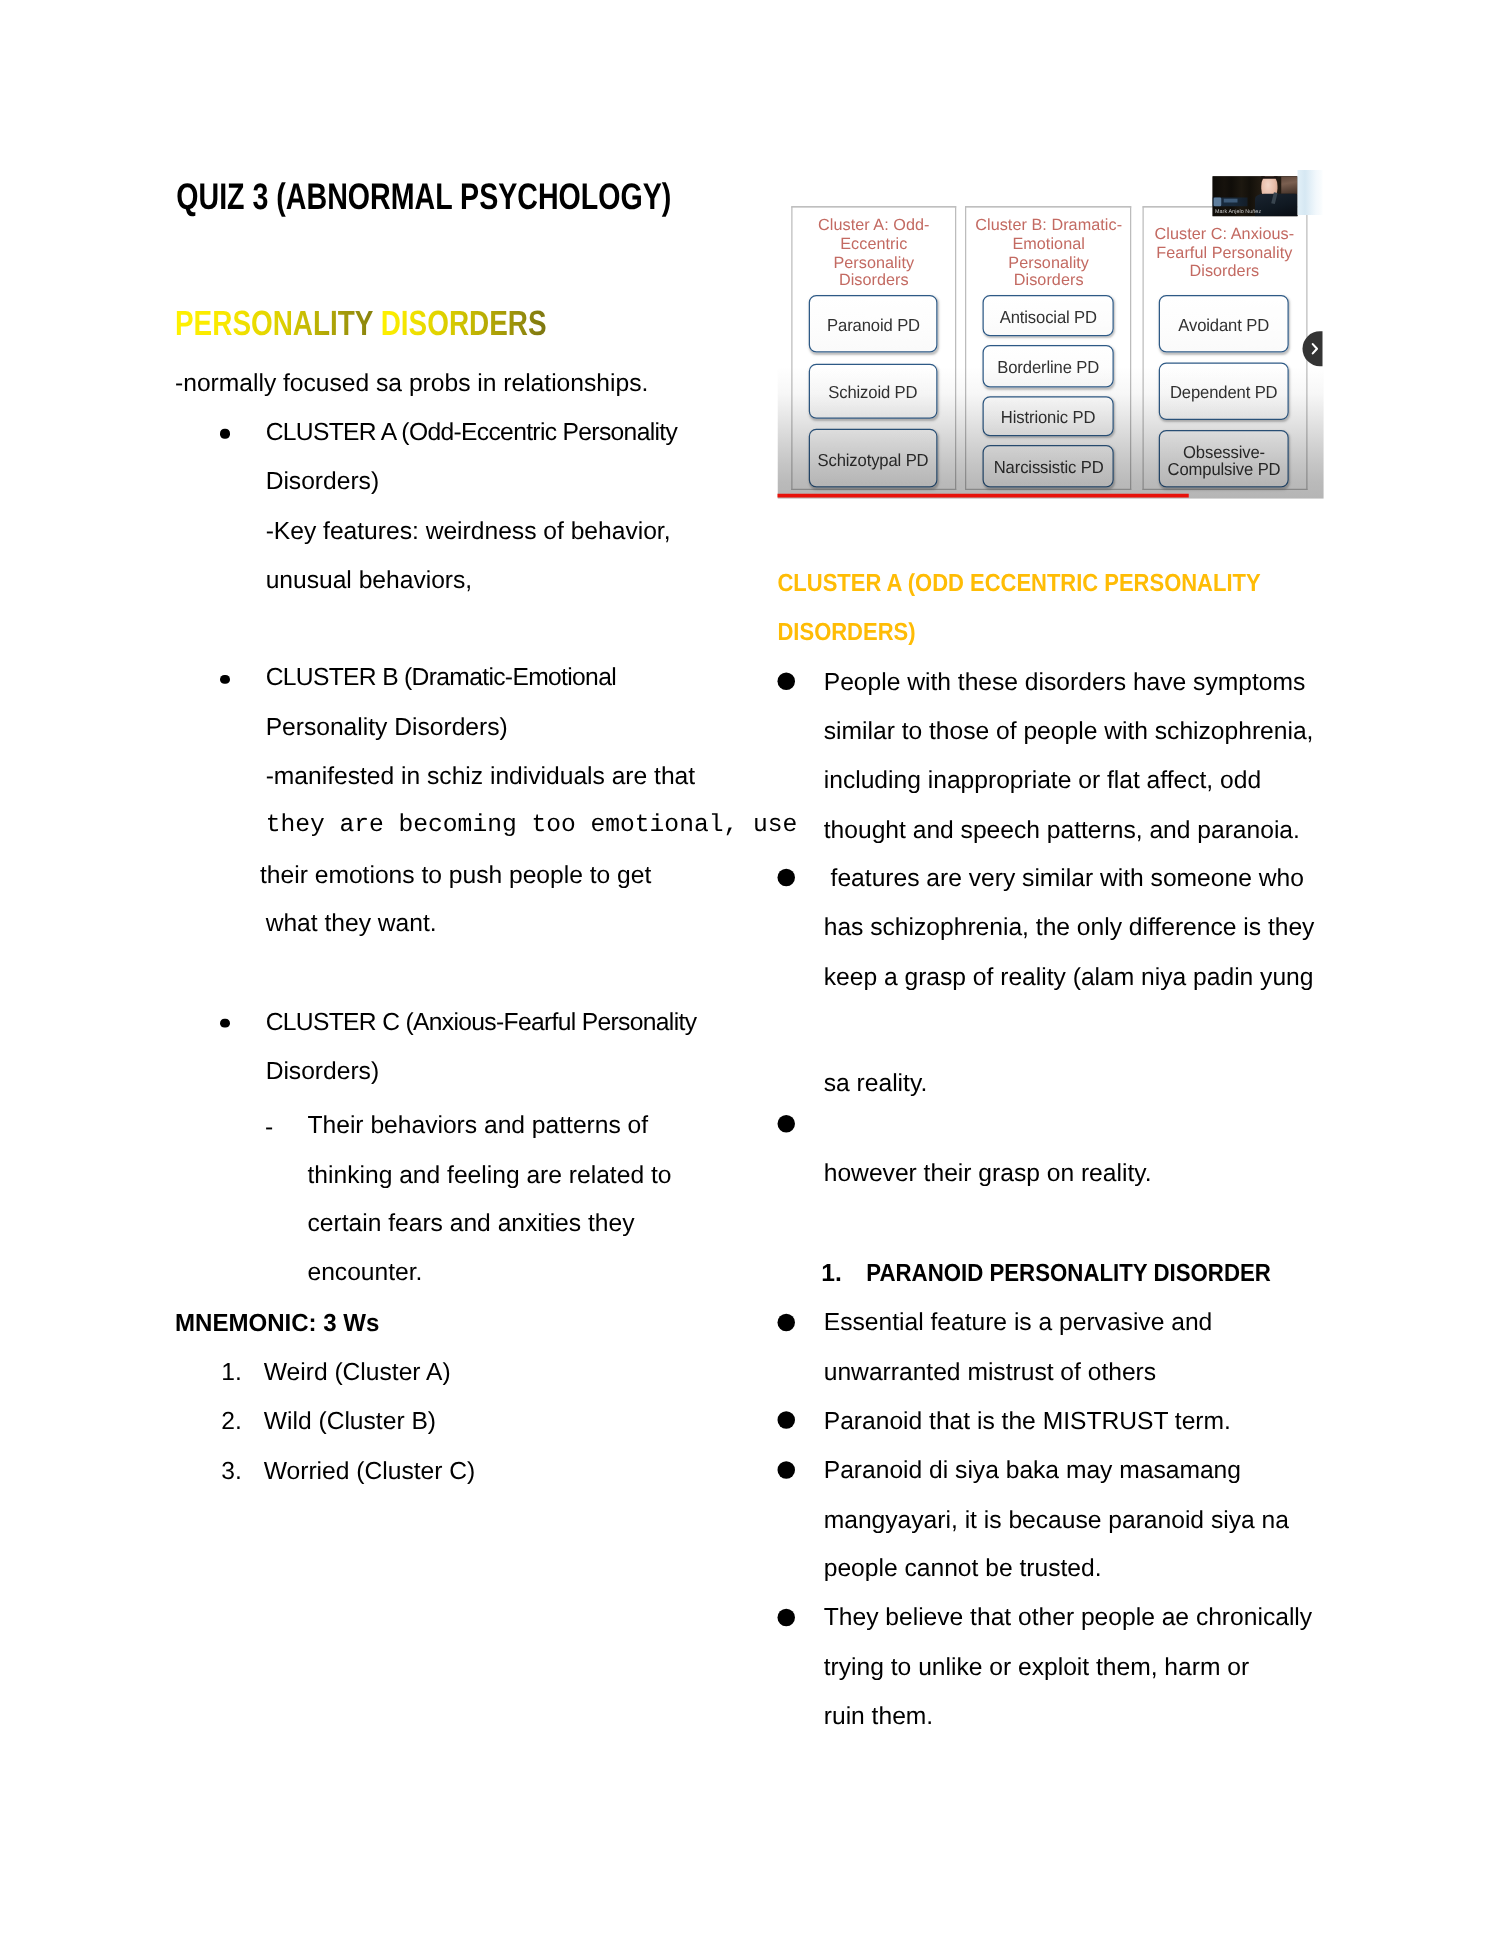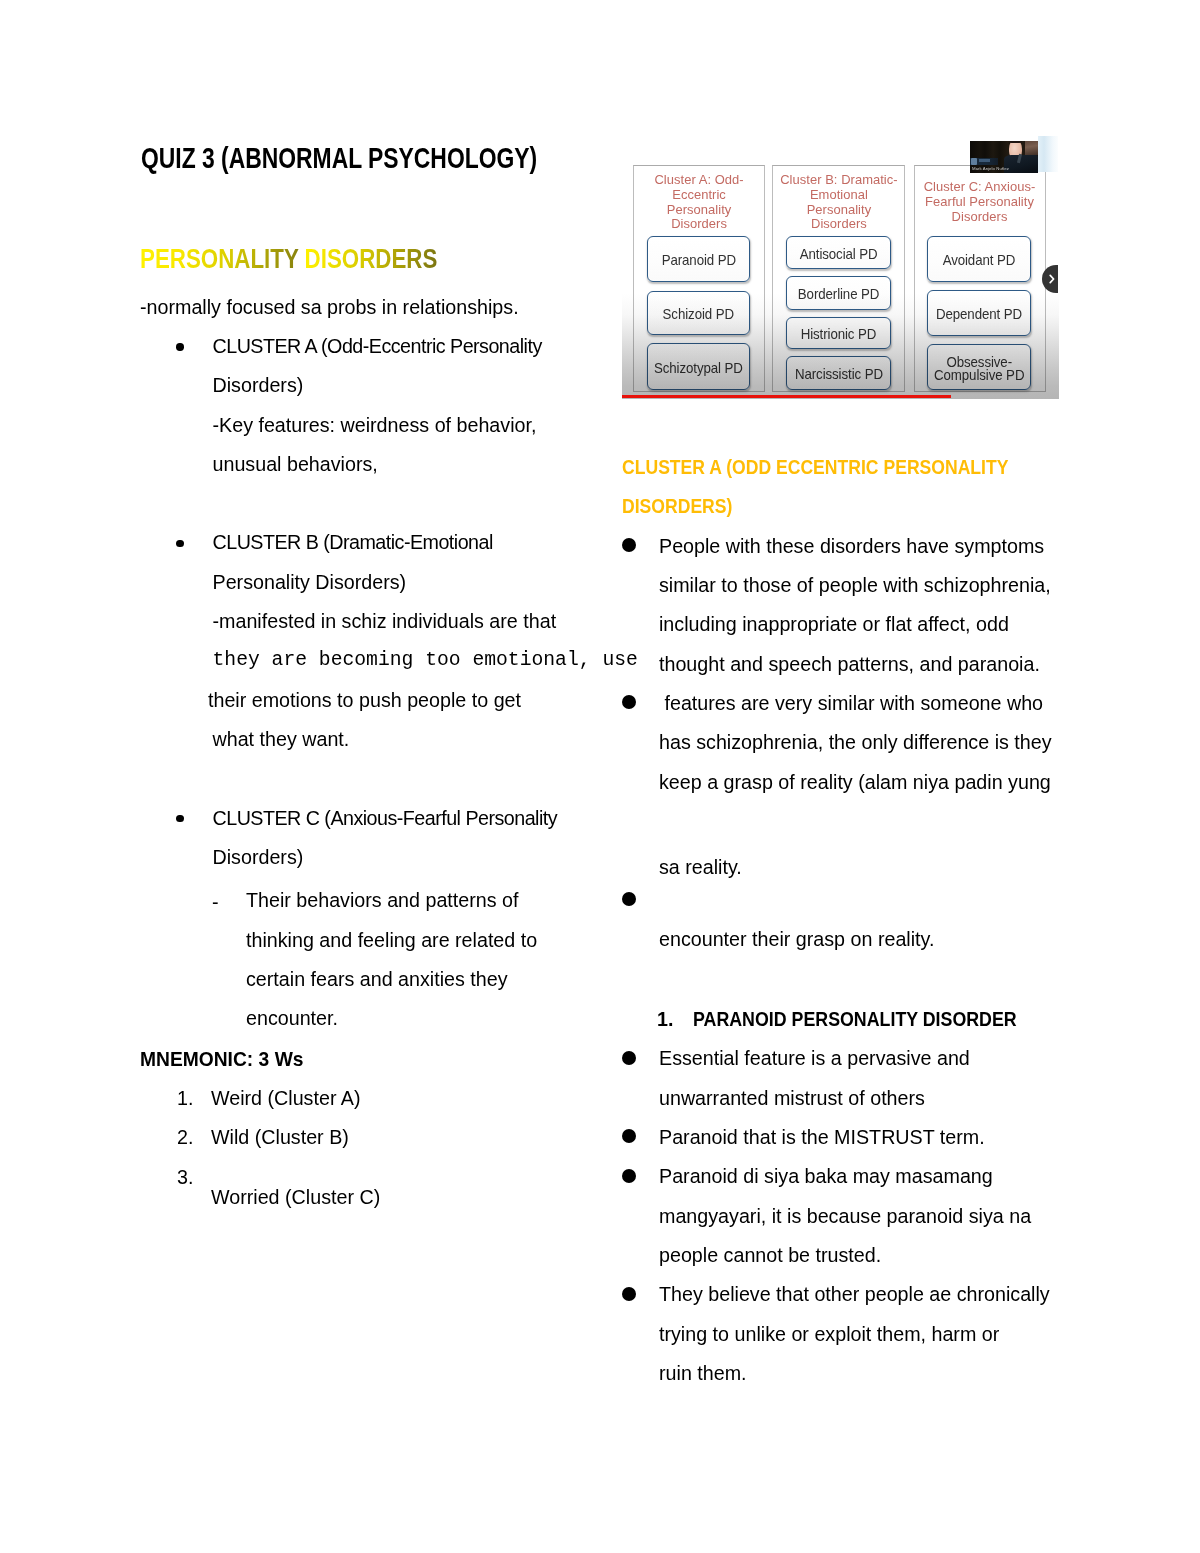--- a/index.html
+++ b/index.html
@@ -82,38 +82,38 @@
       <div class="ln" style="left: 246px; top: 889.368px;">Their behaviors and patterns of</div>
       <div class="ln" style="left: 246px; top: 928.568px;">thinking and feeling are related to</div>
       <div class="ln" style="left: 246px; top: 967.768px;">certain fears and anxities they</div>
       <div class="ln" style="left: 246px; top: 1006.97px;">encounter.</div>
       <div class="ln b" style="left: 140px; top: 1047.67px; transform: scaleX(0.977);">MNEMONIC: 3 Ws</div>
       <div class="ln" style="left: 177px; top: 1087.17px;">1.</div>
       <div class="ln" style="left: 211px; top: 1087.17px;">Weird (Cluster A)</div>
       <div class="ln" style="left: 177px; top: 1126.47px;">2.</div>
       <div class="ln" style="left: 211px; top: 1126.47px;">Wild (Cluster B)</div>
       <div class="ln" style="left: 177px; top: 1165.77px;">3.</div>
-      <div class="ln" style="left: 211px; top: 1165.77px; margin-top: 20px;">Worried (Cluster C)</div>
+      <div class="ln" style="left: 211px; top: 1165.77px;">Worried (Cluster C)</div>
     </div>
 
   <div id="notes-right" class="layer">
       <div class="ln b rhdr" style="left: 622px; top: 455.868px; color: rgb(255, 188, 5);">CLUSTER A (ODD ECCENTRIC PERSONALITY</div>
       <div class="ln b rhdr" style="left: 622px; top: 495.268px; color: rgb(255, 188, 5);">DISORDERS)</div>
       <div class="bul" style="left: 622.1px; top: 537.9px; width: 14px; height: 14px;"></div>
       <div class="ln" style="left: 659px; top: 534.668px;">People with these disorders have symptoms</div>
       <div class="ln" style="left: 659px; top: 574.018px;">similar to those of people with schizophrenia,</div>
       <div class="ln" style="left: 659px; top: 613.368px;">including inappropriate or flat affect, odd</div>
       <div class="ln" style="left: 659px; top: 652.718px;">thought and speech patterns, and paranoia.</div>
       <div class="bul" style="left: 622.1px; top: 695.3px; width: 14px; height: 14px;"></div>
       <div class="ln" style="left: 659px; top: 692.068px;"> features are very similar with someone who</div>
       <div class="ln" style="left: 659px; top: 731.418px;">has schizophrenia, the only difference is they</div>
       <div class="ln" style="left: 659px; top: 770.768px;">keep a grasp of reality (alam niya padin yung</div>
       <div class="ln" style="left: 659px; top: 856px; text-align: center;">sa reality.</div>
       <div class="bul" style="left: 622.1px; top: 892.05px; width: 14px; height: 14px;"></div>
-      <div class="ln" style="left: 659px; top: 928.168px;">encounter their grasp on reality.</div>
+      <div class="ln" style="left: 659px; top: 928.168px;">however their grasp on reality.</div>
       <div class="ln b" style="left: 657px; top: 1008.07px;">1.</div>
       <div class="ln b" style="left: 692.5px; top: 1008.07px; transform: scaleX(0.904);">PARANOID PERSONALITY DISORDER</div>
       <div class="bul" style="left: 622.1px; top: 1050.6px; width: 14px; height: 14px;"></div>
       <div class="ln" style="left: 659px; top: 1047.37px;">Essential feature is a pervasive and</div>
       <div class="ln" style="left: 659px; top: 1086.72px;">unwarranted mistrust of others</div>
       <div class="bul" style="left: 622.1px; top: 1129.3px; width: 14px; height: 14px;"></div>
       <div class="ln" style="left: 659px; top: 1126.07px;">Paranoid that is the MISTRUST term.</div>
       <div class="bul" style="left: 622.1px; top: 1168.65px; width: 14px; height: 14px;"></div>
       <div class="ln" style="left: 659px; top: 1204.77px;">mangyayari, it is because paranoid siya na</div>
       <div class="ln" style="left: 659px; top: 1165.42px;">Paranoid di siya baka may masamang</div>

